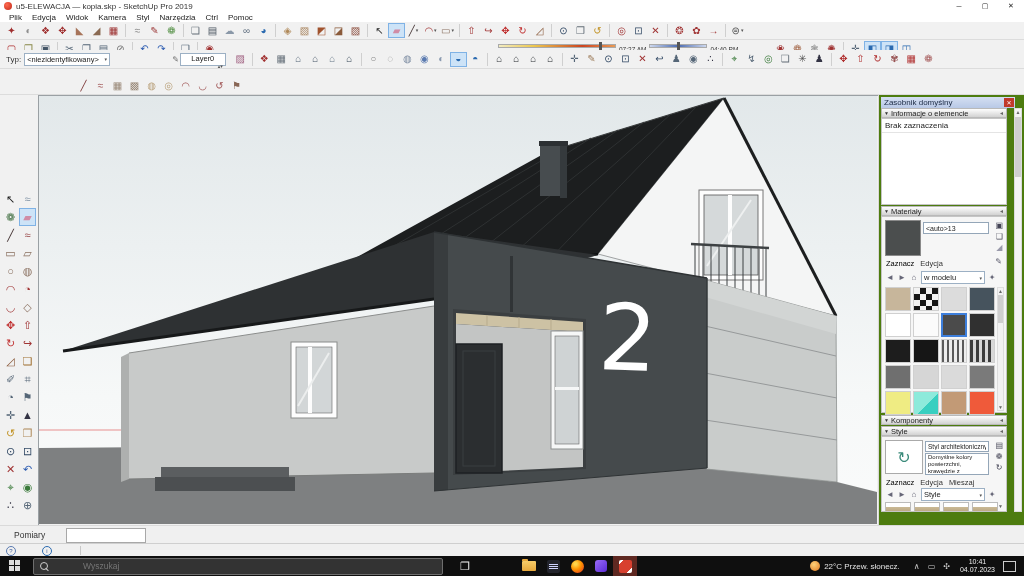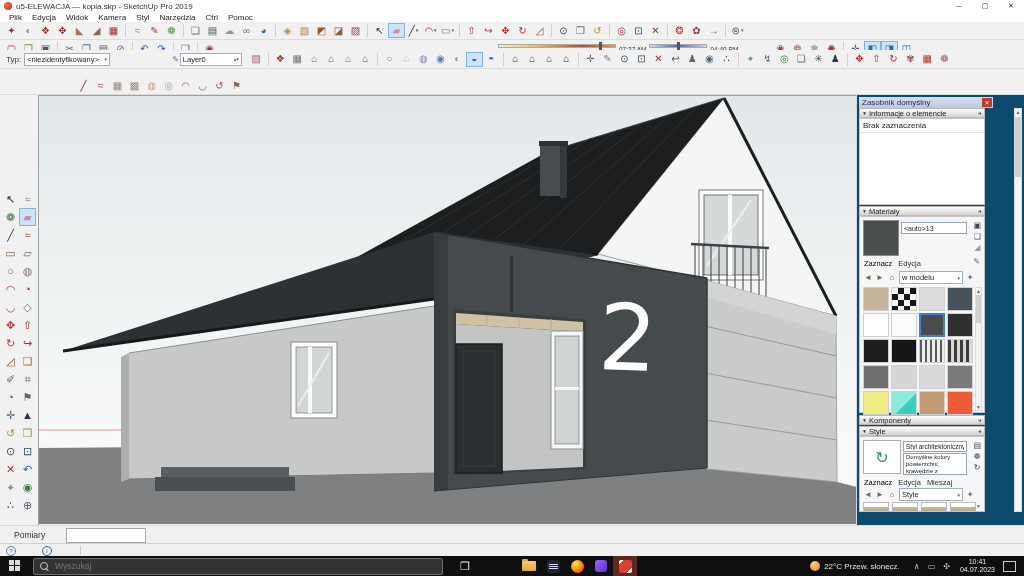--- a/index.html
+++ b/index.html
@@ -36,21 +36,21 @@
   .letters span{font-size:5.5px;color:#444;line-height:1;}
   .tlabel{font-size:6.5px;color:#333;margin:0 3px;white-space:nowrap;}
   .sublabel{position:absolute;top:8px;left:0;right:0;text-align:center;font-size:5.5px;color:#444;}
   
   #main{position:absolute;top:95px;left:0;height:430px;width:1024px;background:#f1f1f1;}
   #leftbar{position:absolute;left:0;top:0;width:38px;height:430px;background:#f1f1f1;border-right:1px solid #e0e0e0;}
   #palette{display:grid;grid-template-columns:17px 17px;margin:95px 0 0 2px;}
   #palette .ticon{width:17px;height:18px;font-size:11px;}
   #canvas{position:absolute;left:38px;top:0;width:840px;height:430px;border-left:1px solid #9aa0a4;border-top:1px solid #9aa0a4;box-sizing:border-box;}
   
-  #tray{position:absolute;right:0;top:0;width:168px;height:430px;background:#0c4a6e;border-left:1px solid #d8d8d8;box-sizing:border-box;}
+  #tray{position:absolute;right:0;top:0;width:146px;height:430px;background:#4d7c0f;border-left:1px solid #d8d8d8;box-sizing:border-box;}
   .traytitle{position:absolute;top:2px;left:2px;width:134px;height:11px;background:linear-gradient(#d4dff2,#b9c9e6);display:flex;align-items:center;font-size:8px;color:#1b2a44;padding-left:3px;box-sizing:border-box;}
   .closex{margin-left:auto;width:10px;height:9px;background:#c0392b;color:#fff;font-size:6px;display:flex;align-items:center;justify-content:center;margin-right:1px;}
   .sechdr{position:absolute;left:2px;width:126px;height:10px;background:linear-gradient(#fdfdfd,#d2d2d2);border:1px solid #b9b9b9;display:flex;align-items:center;font-size:7.5px;color:#222;box-sizing:border-box;padding-left:2px;}
   .sechdr .tri{font-size:5px;margin-right:2px;color:#333;}
   .sechdr .pin{margin-left:auto;font-size:5px;color:#666;margin-right:2px;}
   .secbody{position:absolute;left:2px;width:126px;background:#fff;border:1px solid #c5c5c5;box-sizing:border-box;}
   .trayscroll{position:absolute;right:2px;top:13px;width:8px;height:404px;background:#f4f4f4;border:1px solid #dcdcdc;box-sizing:border-box;display:flex;flex-direction:column;align-items:center;}
   .trayscroll .arr{font-size:5px;color:#666;line-height:7px;}
   .trayscroll .thumbbar{width:6px;height:60px;background:#cfcfcf;margin-top:1px;}
   .minitxt{font-size:8px;color:#222;}
@@ -74,21 +74,21 @@
   #vcb{position:absolute;top:525px;left:0;right:0;height:18px;background:#f0f0f0;border-top:1px solid #dadada;display:flex;align-items:center;}
   #vcb .lbl{margin-left:14px;font-size:8.5px;}
   #measure{margin-left:18px;width:74px;height:11px;background:#fff;border:1px solid #a8a8a8;font-size:8px;}
   #status{position:absolute;top:543px;left:0;right:0;height:13px;background:#f0f0f0;border-top:1px solid #cfcfcf;display:flex;align-items:center;}
   .stcirc{width:8px;height:8px;border-radius:50%;border:1px solid #5a7ab0;color:#3a5a9a;font-size:6px;line-height:8px;text-align:center;margin-left:6px;}
   #status .vline{width:1px;height:9px;background:#c8c8c8;margin:0 6px 0 28px;}
   #status .hint{font-size:8px;color:#222;}
   #task{position:absolute;top:556px;left:0;right:0;height:20px;background:#0f0f0f;display:flex;align-items:center;}
   .start{width:12px;height:12px;margin-left:9px;display:grid;grid-template-columns:5px 5px;grid-template-rows:5px 5px;gap:1px;}
   .start i{background:#ddd;}
-  #searchbox{margin-left:12px;width:408px;height:15px;background:#333;border:1px solid #6e6e6e;border-radius:2px;display:flex;align-items:center;color:#ccc;}
+  #searchbox{margin-left:12px;width:408px;height:15px;background:#333;border:1px solid #6e6e6e;border-radius:2px;display:flex;align-items:center;color:#ccc;gap:28px;}
   #searchbox .mag{width:6px;height:6px;border:1px solid #ccc;border-radius:50%;margin:0 5px 0 6px;position:relative;}
   #searchbox .mag i{position:absolute;width:4px;height:1px;background:#ccc;transform:rotate(45deg);left:4px;top:6px;}
   #searchbox input{background:transparent;border:none;outline:none;color:#ccc;font-size:8.5px;width:300px;font-family:"Liberation Sans",sans-serif;}
   .tkicon{width:24px;height:20px;display:flex;align-items:center;justify-content:center;}
   .tv{font-size:11px;color:#e8e8e8;}
   .folder{width:14px;height:10px;background:linear-gradient(#f7cd6a,#e8a93c);border-radius:1px;position:relative;}
   .folder:before{content:"";position:absolute;top:-2px;left:0;width:6px;height:2px;background:#e8a93c;border-radius:1px 1px 0 0;}
   .appdark{width:13px;height:13px;background:#23242c;border-radius:2px;display:flex;flex-direction:column;justify-content:center;gap:1px;padding:0 2px;box-sizing:border-box;}
   .appdark i{height:1px;background:#cfd4ff;}
   .ffx{width:13px;height:13px;border-radius:50%;background:radial-gradient(circle at 35% 30%,#ffd54a 10%,#ff9400 45%,#e8491f 85%);}
@@ -363,21 +363,21 @@
   </div>
 
   <div id="row3" class="tb">
     <span class="lbl">Typ:</span>
     <div class="combo" style="width:86px;">
       <span>&lt;niezidentyfikowany&gt;</span>
       <span class="caret">▾</span>
     </div>
     <div style="width:62px;"></div>
     <span style="font-size:8px;color:#777;margin-right:1px;">✎</span>
-    <div class="combo" style="width:62px;">
+    <div class="combo" style="width:46px;flex-direction:column;">
       <span>Layer0</span>
       <span class="caret">▴▾</span>
     </div>
     <div style="width:6px;"></div>
     <div class="tb-icons">
         <div class="ticon">
           <span style="color: rgb(160, 96, 128);">▨</span>
         </div>
         <i class="sep"></i>
         <div class="ticon">

